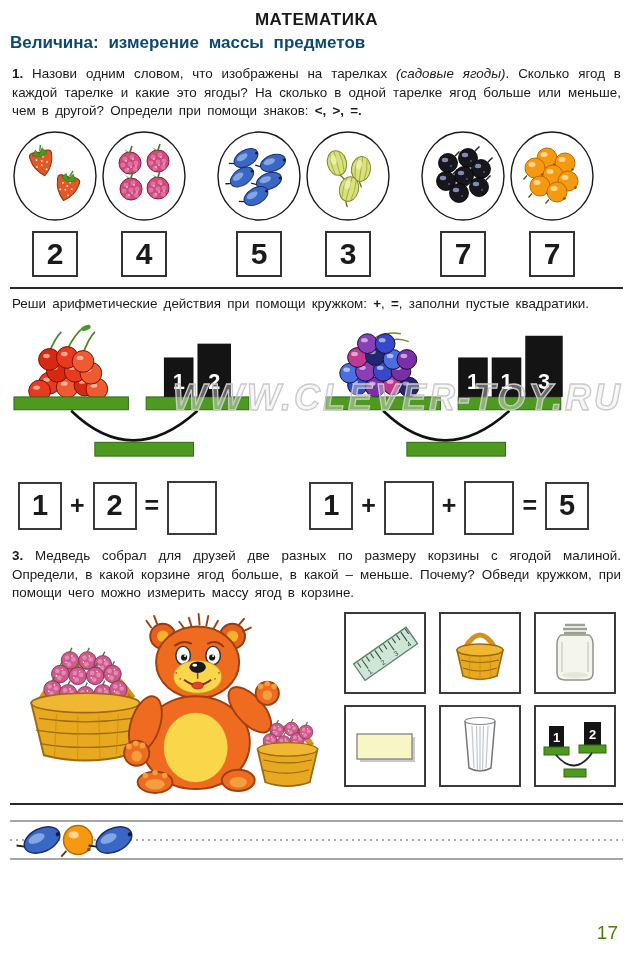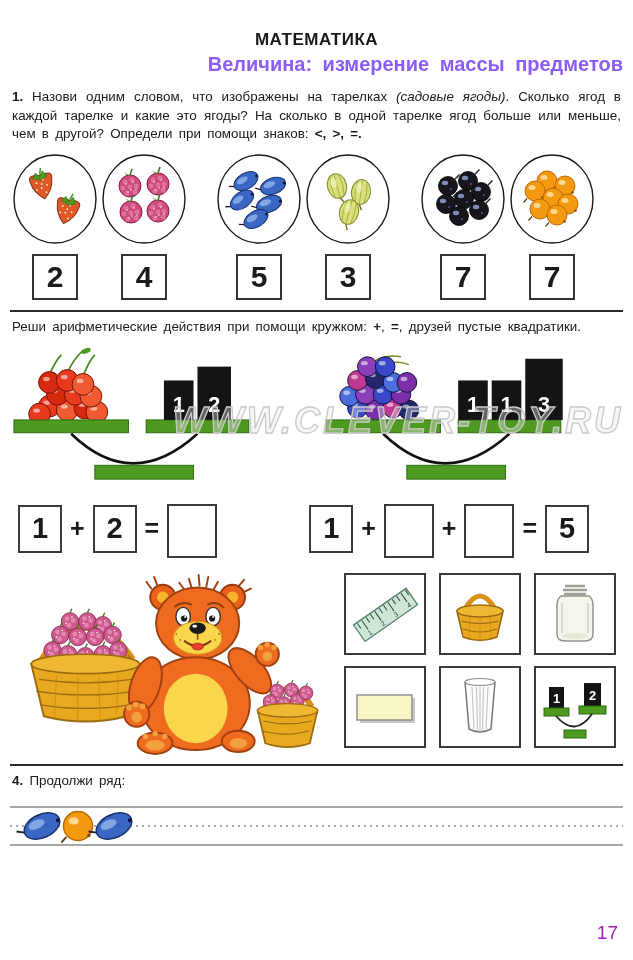--- a/index.html
+++ b/index.html
@@ -1,22 +1,22 @@
 <!DOCTYPE html>
 <html><head>
 <meta charset="utf-8">
 <style>
   html,body{margin:0;padding:0;}
   body{
     width:633px;height:960px;background:#ffffff;color:#1a1a1a;
     font-family:"Liberation Sans",sans-serif;position:relative;overflow:hidden;
   }
-  .page{padding:24px 10px 0 10px;}
+  .page{padding:4px 10px 0 10px;}
   .title{font-size:17px;font-weight:bold;text-align:center;margin:6px 0 3px;letter-spacing:.5px;}
-  .subtitle{font-size:20px;font-weight:bold;text-align:right;color:#8b5cf6;margin:1px 0 12px;word-spacing:5px;}
+  .subtitle{font-size:17px;font-weight:bold;text-align:left;color:#0c4a6e;margin:1px 0 12px;word-spacing:5px;}
   p.task{font-size:13.4px;line-height:1.38;text-align:justify;margin:6px 2px;word-spacing:2.5px;}
   .rt-b{font-weight:bold;} .rt-i{font-style:italic;margin-top:43px;}
   .plates-row{display:flex;gap:29px;margin:9px 0 8px 2px;}
   .pair{display:flex;gap:3px;}
   .plate-col{display:flex;flex-direction:column;align-items:center;gap:9px;}
   .count-box{width:42px;height:42px;border:2px solid #333;display:flex;align-items:center;justify-content:center;
     font-size:30px;font-weight:bold;background:#fff;}
   hr.divider{border:none;border-top:2.5px solid #2a2a2a;margin:10px 0 4px;}
   hr.divider2{border:none;border-top:2px solid #2a2a2a;margin:8px 0 4px;}
   .scales-row{display:flex;gap:16px;position:relative;margin:2px 0 0 0;}
@@ -27,21 +27,21 @@
   .eq-spacer{width:92px;}
   .eq-box{border:2px solid #3a3a3a;display:flex;align-items:center;justify-content:center;
     font-weight:bold;font-size:29px;width:40px;height:44px;background:#fff;}
   .eq-box.empty{width:46px;height:50px;margin-top:5px;}
   .eq-op{font-size:25px;font-weight:bold;padding:0 1px;}
   .task3-content{display:flex;gap:10px;margin-top:2px;align-items:flex-start;}
   .options-grid{display:grid;grid-template-columns:repeat(3,82px);gap:11px 13px;margin-top:3px;}
   .option-box{width:82px;height:82px;border:2.5px solid #3a3a3a;background:#fff;
     display:flex;align-items:center;justify-content:center;box-sizing:border-box;}
   .task4-line{margin:10px 0 0 0;}
-  .page-number{position:absolute;right:15px;bottom:16px;font-size:19px;color:#a21caf;}
+  .page-number{position:absolute;right:15px;bottom:16px;font-size:19px;color:#4d7c0f;}
 </style>
 </head>
 <body>
 
 <div class="page">
 
   <div class="title">МАТЕМАТИКА</div>
   <div class="subtitle">Величина: измерение массы предметов</div>
 
   <p class="task"><span class="rt-b">1.</span><span> Назови одним словом, что изображены на тарелках </span><span class="rt-i">(садовые ягоды)</span><span>. Сколько ягод в каждой тарелке и какие это ягоды? На сколько в одной тарелке ягод больше или меньше, чем в другой? Определи при помощи знаков: </span><span class="rt-b">&lt;, &gt;, =.</span></p>
@@ -313,21 +313,21 @@
               <line x1="-8" y1="7.5" x2="-11.5" y2="11.5" stroke="#5a3a08" stroke-width="1.2"></line>
             </g>
           </svg>
           <div class="count-box">7</div>
         </div>
       </div>
     </div>
 
   <hr class="divider">
 
-  <p class="task"><span>Реши арифметические действия при помощи кружком: </span><span class="rt-b">+</span><span>, </span><span class="rt-b">=</span><span>, друзей пустые квадратики.</span></p>
+  <p class="task"><span>Реши арифметические действия при помощи кружком: </span><span class="rt-b">+</span><span>, </span><span class="rt-b">=</span><span>, заполни пустые квадратики.</span></p>
 
   <div class="scales-row">
     <div><svg width="296" height="145" viewBox="0 0 300 145">
           <path d="M58,30 Q66,14 74,8 M74,34 Q80,18 86,12 M40,32 Q46,18 52,12" stroke="#4a8a20" stroke-width="1.8" fill="none"></path>
           <ellipse cx="77" cy="8" rx="5" ry="2.5" fill="#4a9a22" transform="rotate(-20 77 8)"></ellipse>
           <circle cx="40" cy="64" r="11" fill="#e83a1f" stroke="#7a1005" stroke-width="1"></circle>
           <ellipse cx="37" cy="60.5" rx="3.4" ry="2.2" fill="#fff" opacity="0.55"></ellipse>
           <circle cx="58" cy="68" r="11" fill="#f05a30" stroke="#7a1005" stroke-width="1"></circle>
           <ellipse cx="55" cy="64.5" rx="3.4" ry="2.2" fill="#fff" opacity="0.55"></ellipse>
           <circle cx="76" cy="66" r="11" fill="#d62a10" stroke="#7a1005" stroke-width="1"></circle>
@@ -414,20 +414,21 @@
         <span class="eq-box">1</span>
         <span class="eq-op">+</span>
         <span class="eq-box empty"></span>
         <span class="eq-op">+</span>
         <span class="eq-box empty"></span>
         <span class="eq-op">=</span>
         <span class="eq-box">5</span>
       </div>
   </div>
 
+  <p class="task"><span class="rt-b">3.</span><span> Медведь собрал для друзей две разных по размеру корзины с ягодой малиной. Определи, в какой корзине ягод больше, в какой – меньше. Почему? Обведи кружком, при помощи чего можно измерить массу ягод в корзине.</span></p>
 
   <div class="task3-content">
     <svg width="324" height="186" viewBox="0 0 335 190">
       <defs>
         <g id="rasp">
           <circle r="9" fill="#cf5a8e" stroke="#8e2f5c" stroke-width="1"></circle>
           <circle cx="-3" cy="-3" r="2.4" fill="#e18ab2"></circle>
           <circle cx="3.5" cy="-1" r="2.4" fill="#e18ab2"></circle>
           <circle cx="-1" cy="4" r="2.4" fill="#e18ab2"></circle>
           <circle cx="-4" cy="2" r="0.8" fill="#fff"></circle>
@@ -588,21 +589,20 @@
             <rect x="39" y="34" width="27" height="8" fill="#4e9a20" stroke="#2d6a10"></rect>
             <path d="M16,44 Q35,66 52,42" fill="none" stroke="#222" stroke-width="1.8"></path>
             <rect x="24" y="58" width="22" height="8" fill="#4e9a20" stroke="#2d6a10"></rect>
           </svg>
         </div>
       </div>
   </div>
 
   <hr class="divider2">
 
-  <p class="task"><span class="rt-b">4.</span><span> Продолжи ряд:</span></p>
   <div class="task4-line"><svg width="613" height="50" viewBox="0 0 613 50">
         <line x1="0" y1="6" x2="613" y2="6" stroke="#8a8a8a" stroke-width="1.6"></line>
         <line x1="0" y1="25" x2="613" y2="25" stroke="#555" stroke-width="1.2" stroke-dasharray="2,4"></line>
         <line x1="0" y1="44" x2="613" y2="44" stroke="#8a8a8a" stroke-width="1.6"></line>
         <g transform="translate(32,25) scale(1.45)">
           <g transform="translate(0,0) rotate(-25)">
             <ellipse rx="13" ry="8" fill="#3a66c4" stroke="#16306e" stroke-width="1"></ellipse>
             <ellipse cx="-3" cy="-2.5" rx="6" ry="3" fill="#8fb0ea" opacity="0.85"></ellipse>
             <circle cx="11.5" cy="1" r="1.4" fill="#101838"></circle>
             <line x1="-13" y1="-1" x2="-17.5" y2="-4" stroke="#222" stroke-width="1.3"></line>

